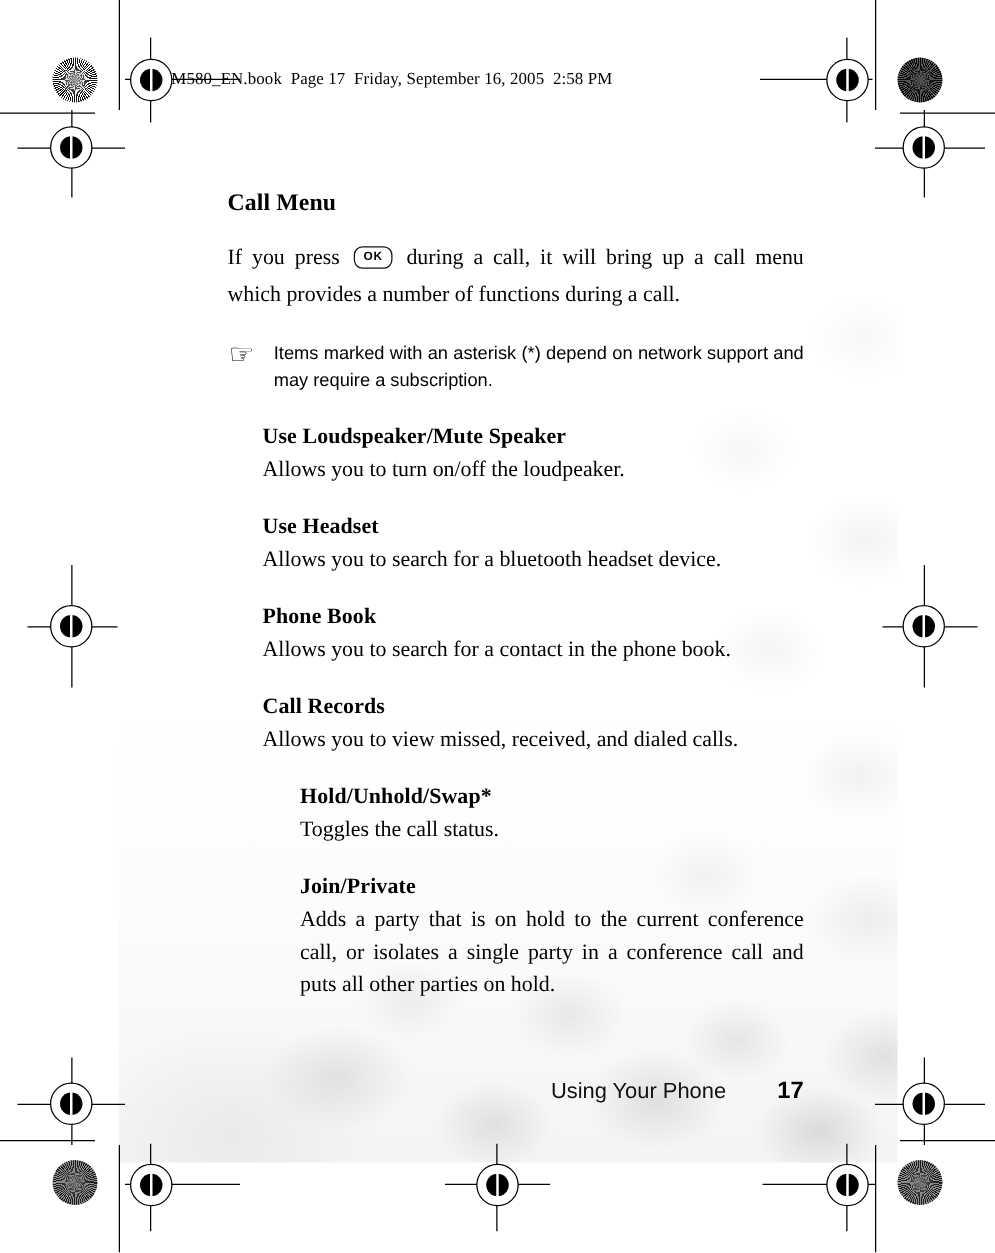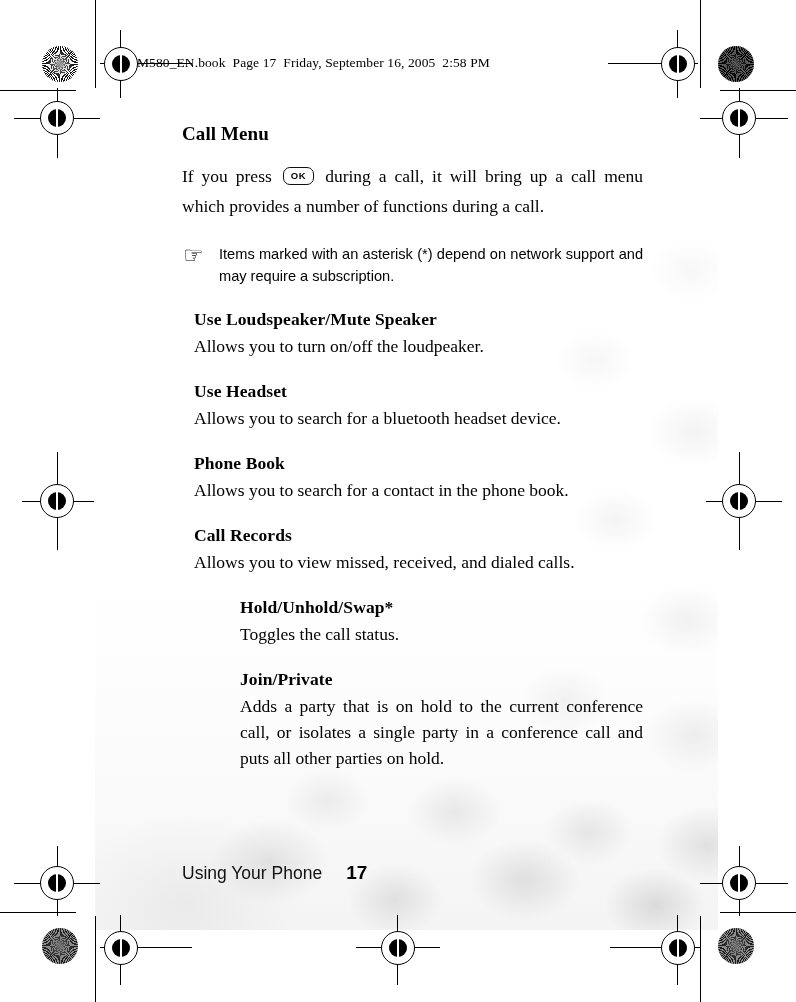--- a/index.html
+++ b/index.html
@@ -127,21 +127,21 @@
     font-size: 13.5px;
     letter-spacing: .1px;
     white-space: pre;
     color: #000000;
   }
 
   
   #content {
     position: absolute;
     left: 182px;
-    top: 123px;
+    top: 152px;
     width: 461px;
   }
 
   h1.chapter-title {
     font-family: "Liberation Serif", serif;
     font-weight: bold;
     font-size: 19px;
     margin: 0 0 16px 0;
     letter-spacing: .1px;
   }
@@ -188,21 +188,21 @@
   .note-text {
     font-family: "Liberation Sans", sans-serif;
     font-size: 14.6px;
     line-height: 22px;
     text-align: justify;
     text-justify: inter-word;
     width: 427px;
   }
 
   
-  .lvl1 { margin-left: 12px; margin-top: 22px; }
+  .lvl1 { margin-left: 28px; margin-top: 22px; }
   .lvl2 { margin-left: 58px; margin-top: 22px; }
 
   h2.item-title, h3.item-title {
     font-family: "Liberation Serif", serif;
     font-weight: bold;
     font-size: 17.5px;
     margin: 0 0 3px 0;
     letter-spacing: .1px;
   }
   p.item-desc {
@@ -216,22 +216,24 @@
   .lvl1 p.item-desc { width: 433px; }
   .lvl2 p.item-desc { width: 403px; }
 
   
   #footer {
     position: absolute;
     left: 182px;
     top: 862px;
     width: 461px;
     display: flex;
+    justify-content: flex-end;
     align-items: baseline;
     font-family: "Liberation Sans", sans-serif;
+    gap: 17px;
   }
   #footer .f-label {
     font-size: 17.5px;
     color: #111;
   }
   #footer .f-page {
     font-size: 19px;
     font-weight: bold;
     margin-left: 24px;
     color: #000;

